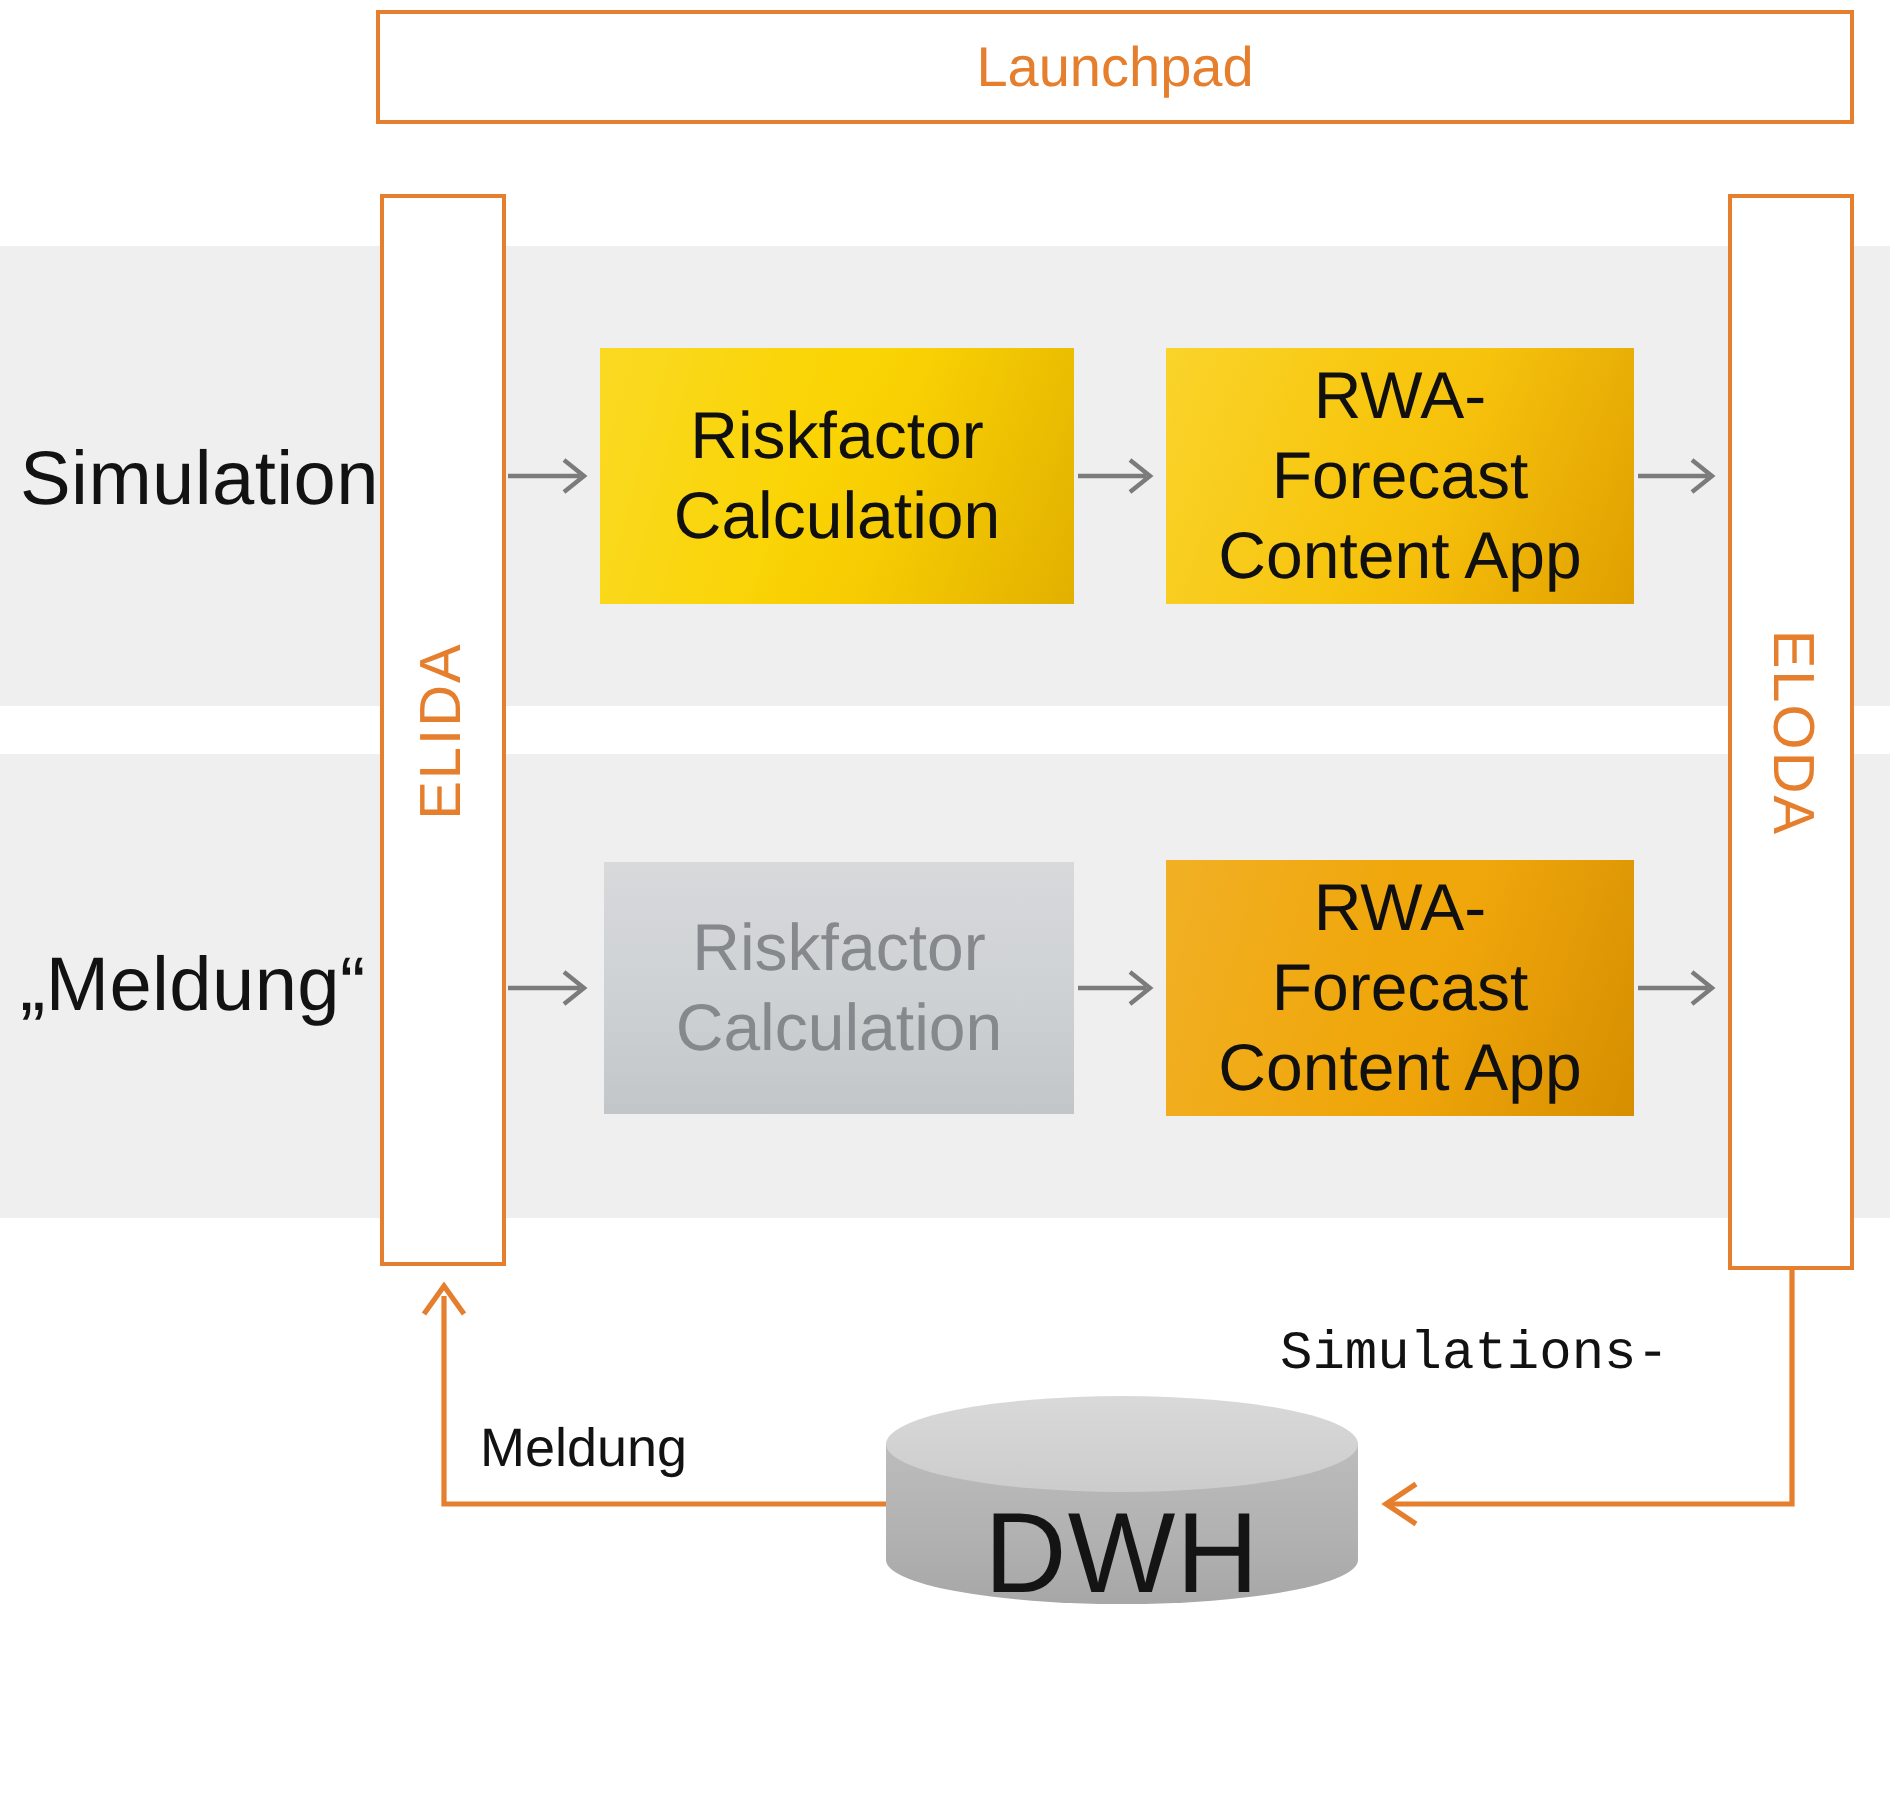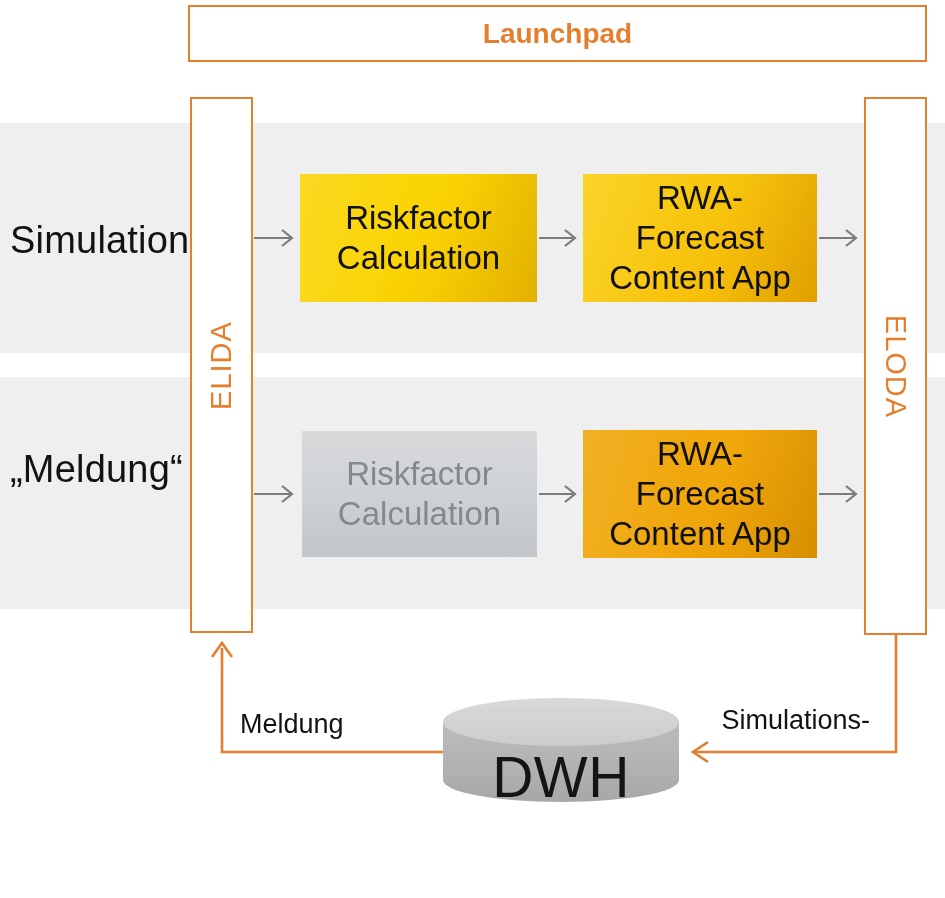--- a/index.html
+++ b/index.html
@@ -13,29 +13,28 @@
   
   .band{position:absolute;left:0;width:945px;background:var(--band_gray,#EFEFEF);z-index:1;}
   .band.sim{top:123px;height:230px;}
   .band.meld{top:377px;height:232px;}
 
   .lane-label{
     position:absolute;left:10px;z-index:2;
     font-size:38px;color:#121212;letter-spacing:0.2px;
   }
   .lane-label.sim{top:219px;}
-  .lane-label.meld{top:448px;}
+  .lane-label.meld{top:472px;}
 
   
   .launchpad{
     position:absolute;left:188px;top:5px;width:739px;height:57px;
     box-sizing:border-box;border:2px solid var(--accent_orange,#E57E2D);
     background:#ffffff;display:flex;align-items:center;justify-content:center;
     z-index:3;
-    font-weight:bold;
   }
   .launchpad span{font-size:28px;color:var(--accent_orange,#E57E2D);}
 
   
   .vbox{
     position:absolute;top:97px;width:63px;box-sizing:border-box;
     border:2px solid var(--accent_orange,#E57E2D);background:#ffffff;
     display:flex;align-items:center;justify-content:center;z-index:3;
   }
   .vbox.elida{left:190px;height:536px;}
@@ -78,21 +77,21 @@
       linear-gradient(285deg, rgba(0,0,0,0.07), rgba(0,0,0,0) 40%),
       linear-gradient(120deg, var(--box_gold,#F5B513) 0%, #F0A70C 50%, #E69900 100%);
   }
   .pbox .lbl{display:block;padding:0 18px;}
 
   .arrow{position:absolute;z-index:2;}
 
   
   .flow-label{position:absolute;z-index:4;color:#121212;font-size:27px;line-height:33px;}
   .flow-label.ist{left:240px;top:708px;}
-  .flow-label.simerg{left:640px;top:704px;width:230px;text-align:right;}
+  .flow-label.simerg{left:640px;top:662px;width:230px;text-align:left;font-family:Liberation Mono, monospace;}
 
   .dwh-label{
     position:absolute;left:461px;top:744px;width:200px;z-index:5;
     text-align:center;font-size:57px;color:#141414;letter-spacing:0.5px;
   }
   .plumbing{position:absolute;left:0;top:630px;z-index:2;}
 </style>
 </head>
 <body>
 

